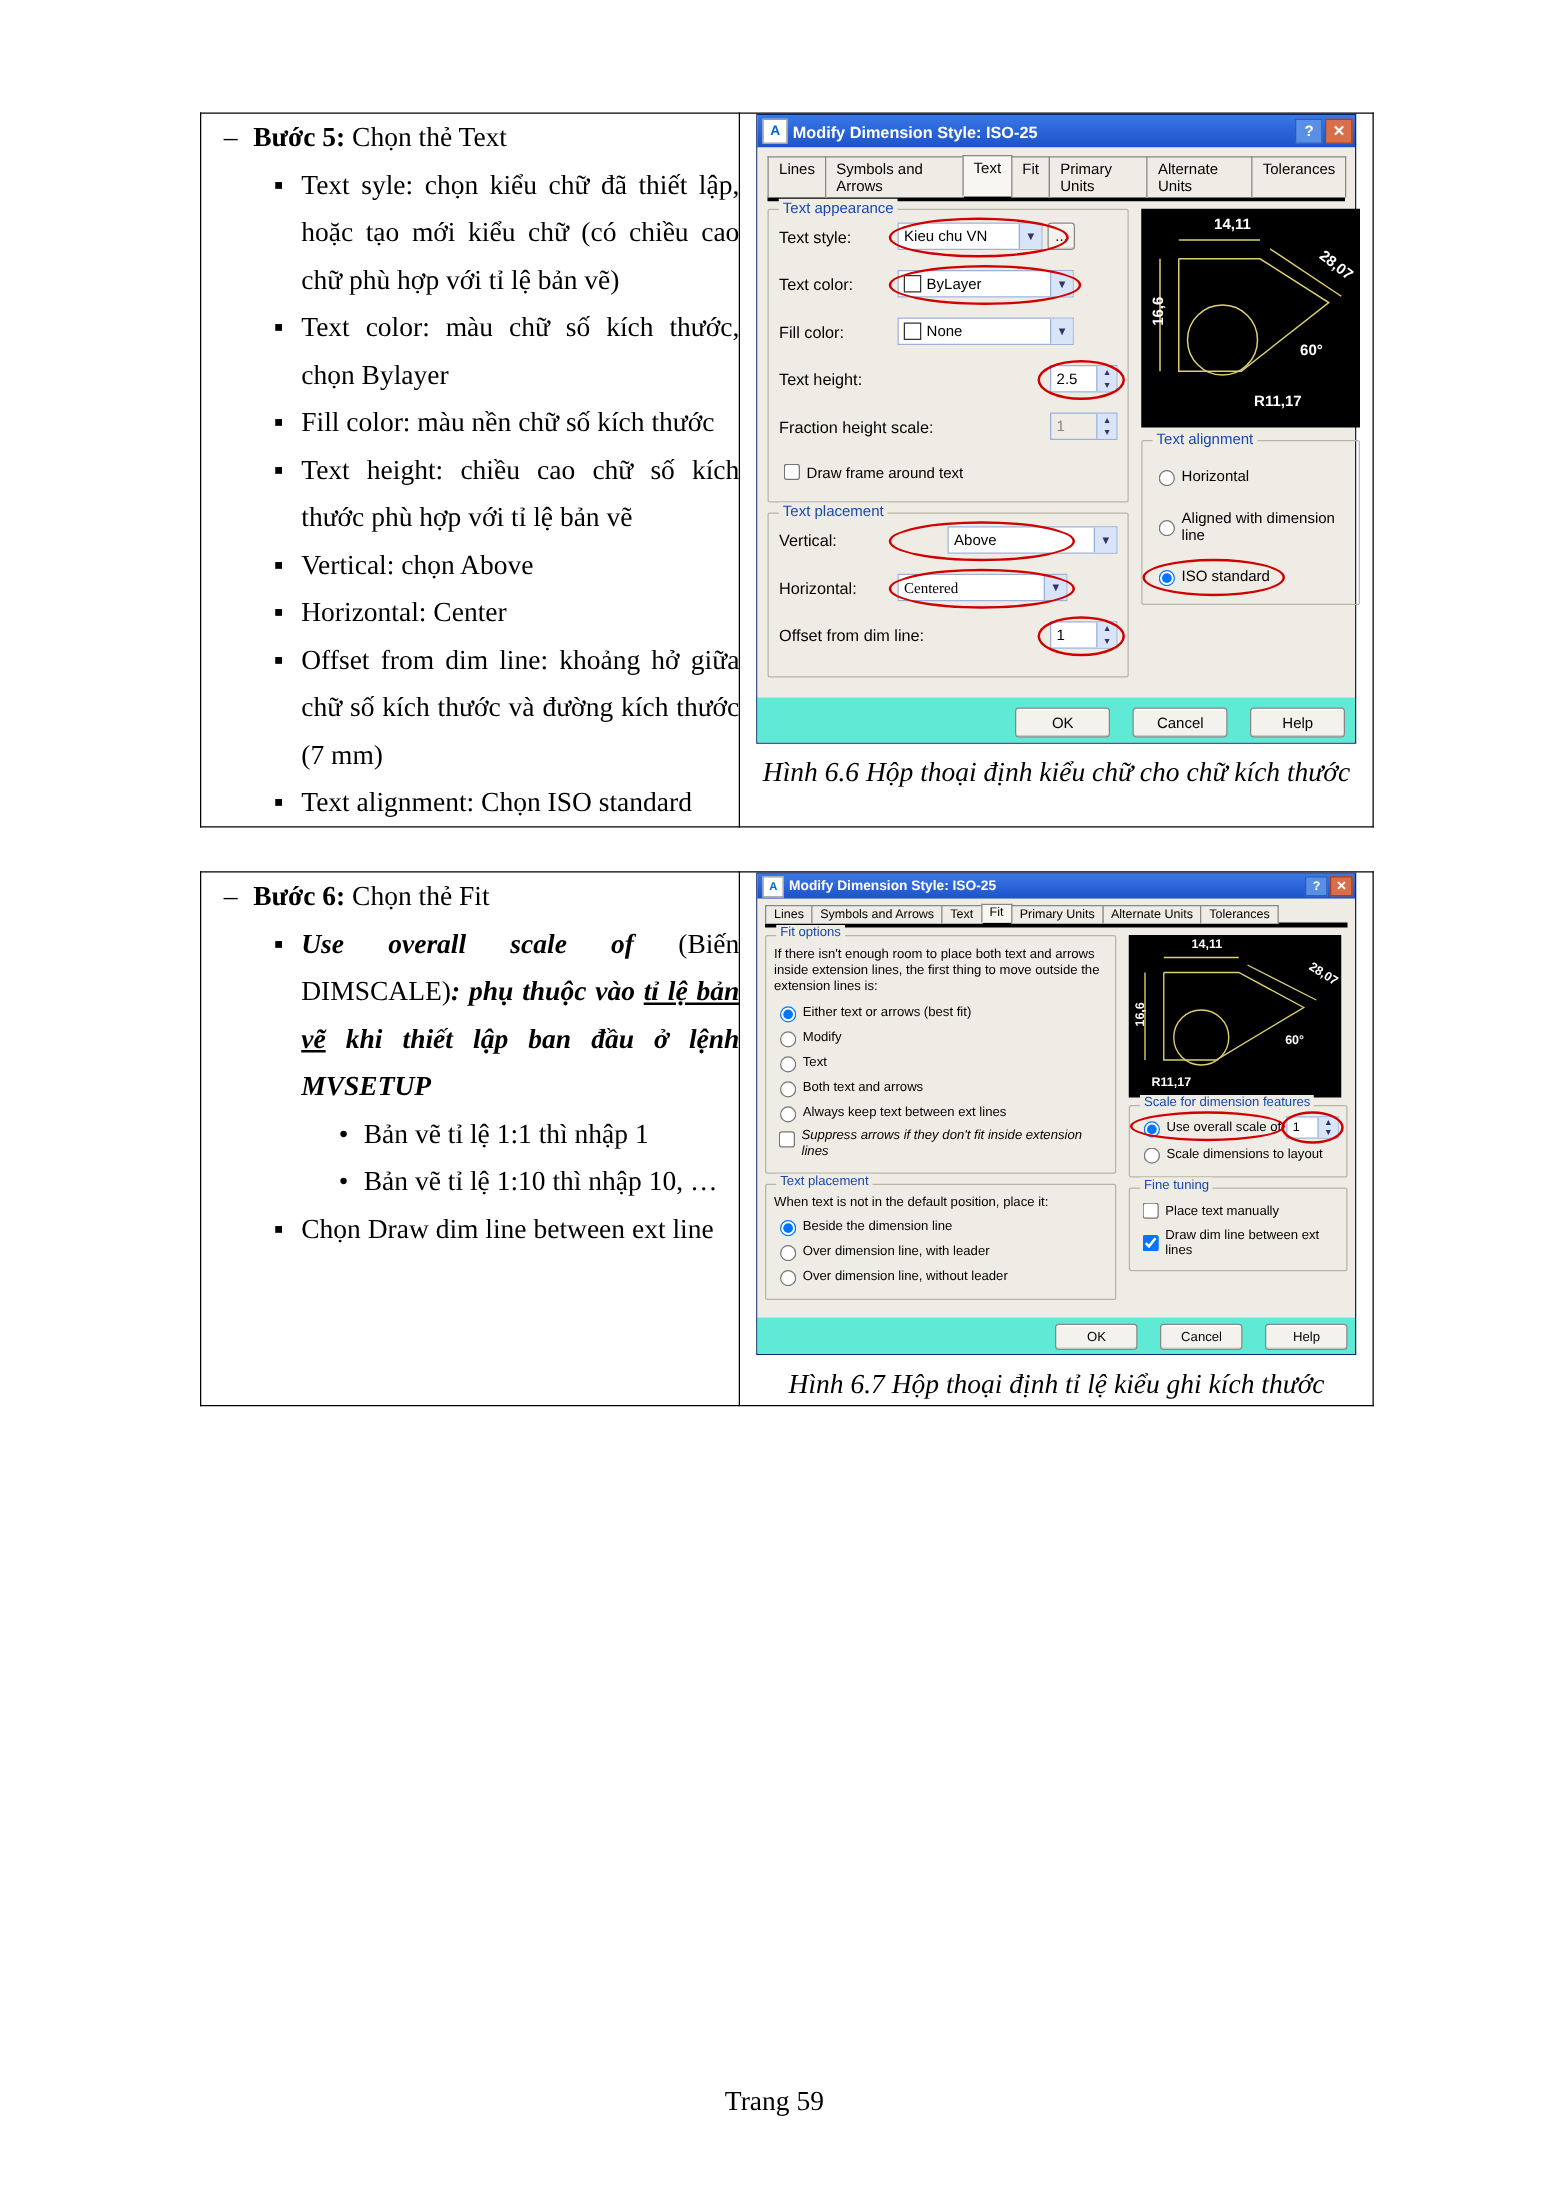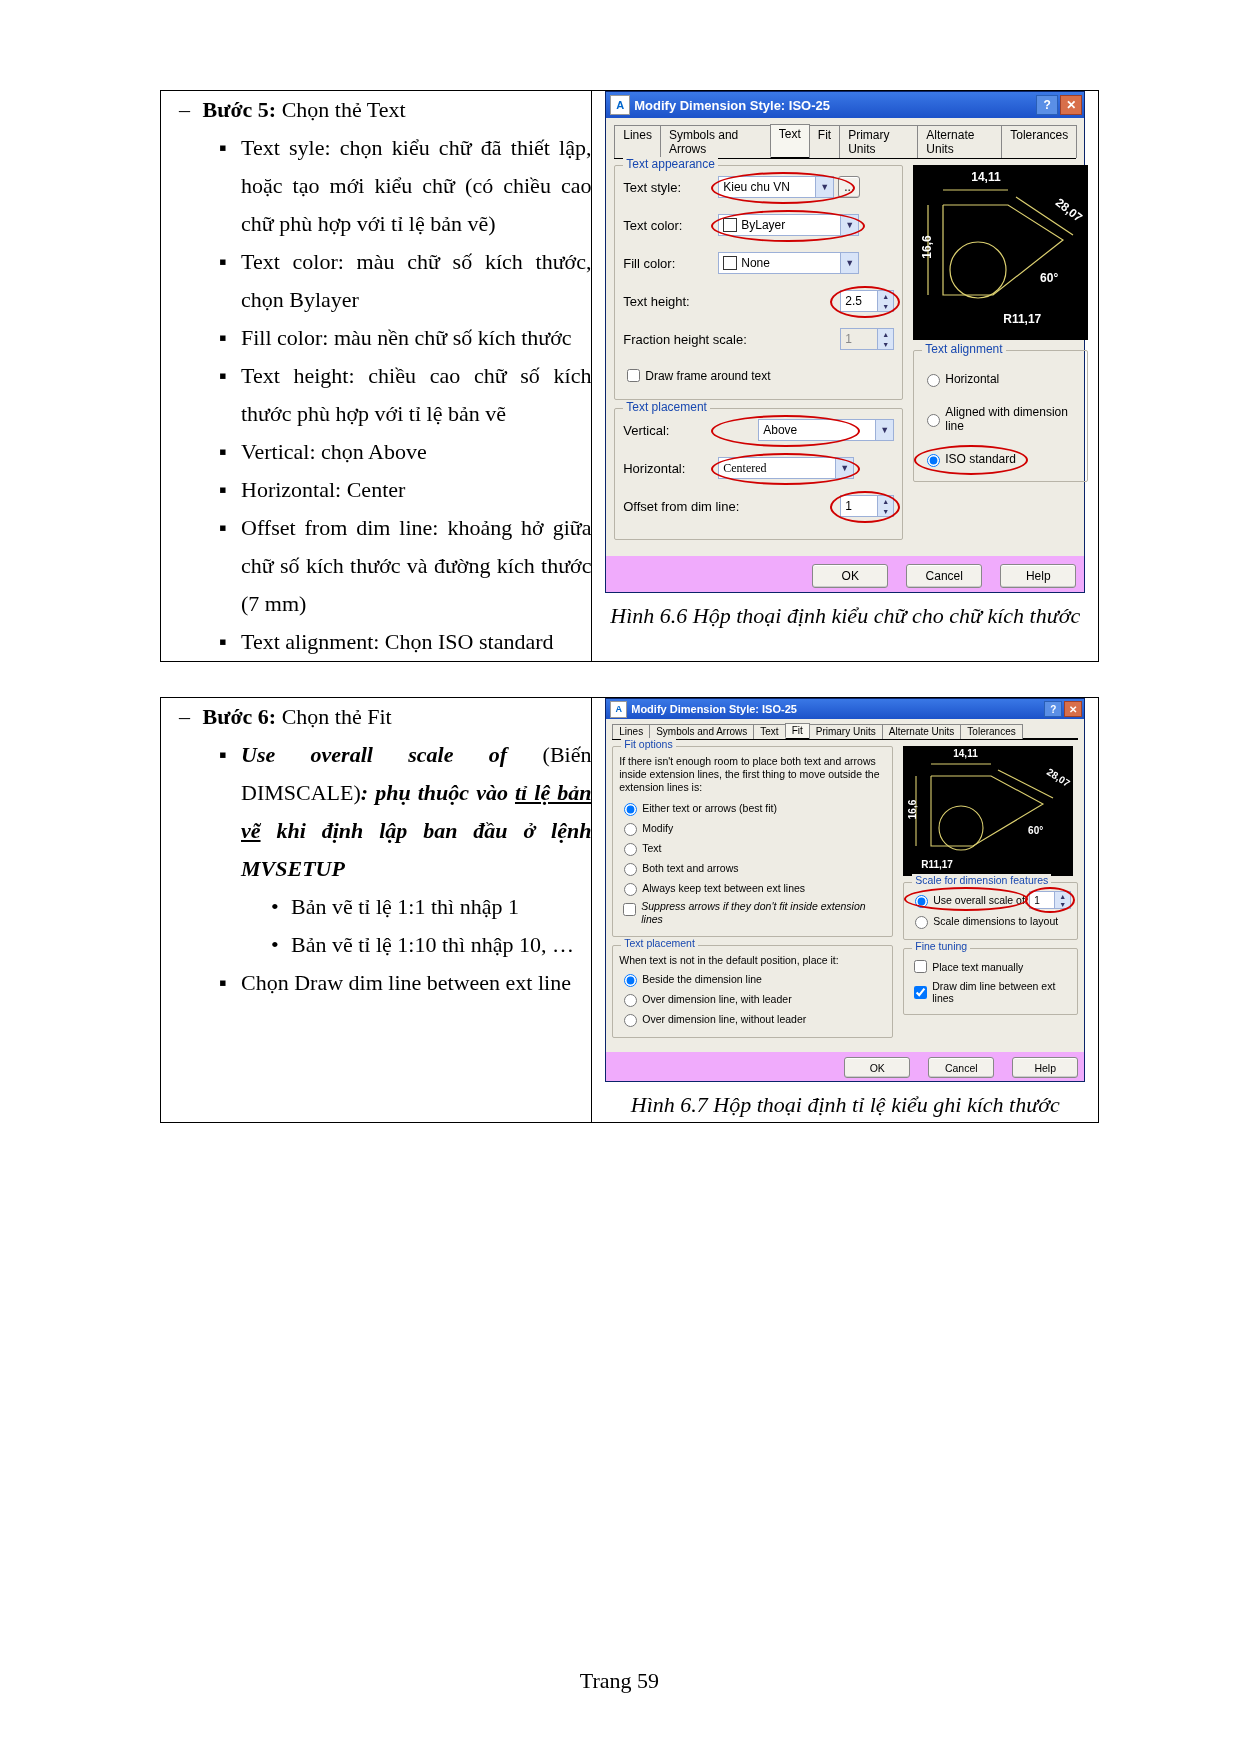--- a/index.html
+++ b/index.html
@@ -126,21 +126,21 @@
   background: #d86f4a; color: #fff; display: inline-flex;
   align-items: center; justify-content: center; font-size: 12px;
   border: 1px solid #a04028;
 }
 .titlebar .winbtn.help { background: #5a8fe6; border-color: #2a5fb6; }
 
 .dlg-body {
   background: #eeece4;
   padding: 6px 8px 8px 8px;
 }
-.tabs { display: flex; border-bottom: 2px solid #000000; margin-bottom: 6px; font-size: 12px;}
+.tabs { display: flex; border-bottom: 4px solid #000000; margin-bottom: 6px; font-size: 12px;}
 .tab {
   padding: 2px 8px;
   border: 1px solid #888;
   border-bottom: none;
   background: #eeece4;
   margin-right: -1px;
   position: relative;
   top: 1px;
 }
 .tab.active { background: #f7f6f0; top: 0; border-bottom: 1px solid #f7f6f0; font-weight: normal;}
@@ -216,21 +216,21 @@
   width: 175px;
   height: 175px;
   position: relative;
   color: #fff;
   font-family: Arial, sans-serif;
   font-size: 11px;
 }
 .dim-label { position: absolute; font-weight: bold; font-size: 12px; }
 
 .btnbar {
-  background: #f0abfc;
+  background: #5eead4;
   padding: 8px 8px 4px 0;
   display: flex;
   justify-content: flex-end;
   gap: 18px;
   text-align: right;
 }
 .xpbtn {
   min-width: 74px; height: 22px; background: #f3f2ec;
   border: 1px solid #888; border-radius: 3px;
   display: inline-flex; align-items: center; justify-content: center;
@@ -429,21 +429,21 @@
   <table class="tbl">
     <tbody>
         <tr>
       <td class="left-col">
         <p class="step-line">
           <span class="dash">–</span>
           <span class="bold">Bước 6:</span><span> Chọn thẻ Fit</span>
         </p>
         <ul class="sq">
           <li>
-            <span class="bolditalic">Use overall scale of</span><span> (Biến DIMSCALE)</span><span class="bolditalic">: phụ thuộc vào </span><span class="bolditalic under">tỉ lệ bản vẽ</span><span class="bolditalic"> khi định lập ban đầu ở lệnh MVSETUP</span>
+            <span class="bolditalic">Use overall scale of</span><span> (Biến DIMSCALE)</span><span class="bolditalic">: phụ thuộc vào </span><span class="bolditalic under">tỉ lệ bản vẽ</span><span class="bolditalic"> khi thiết lập ban đầu ở lệnh MVSETUP</span>
             <ul class="dot">
               <li>Bản vẽ tỉ lệ 1:1 thì nhập 1</li>
               <li>Bản vẽ tỉ lệ 1:10 thì nhập 10, …</li>
             </ul>
           </li>
           <li>Chọn Draw dim line between ext line</li>
         </ul>
       </td>
       <td class="right-col">
         

